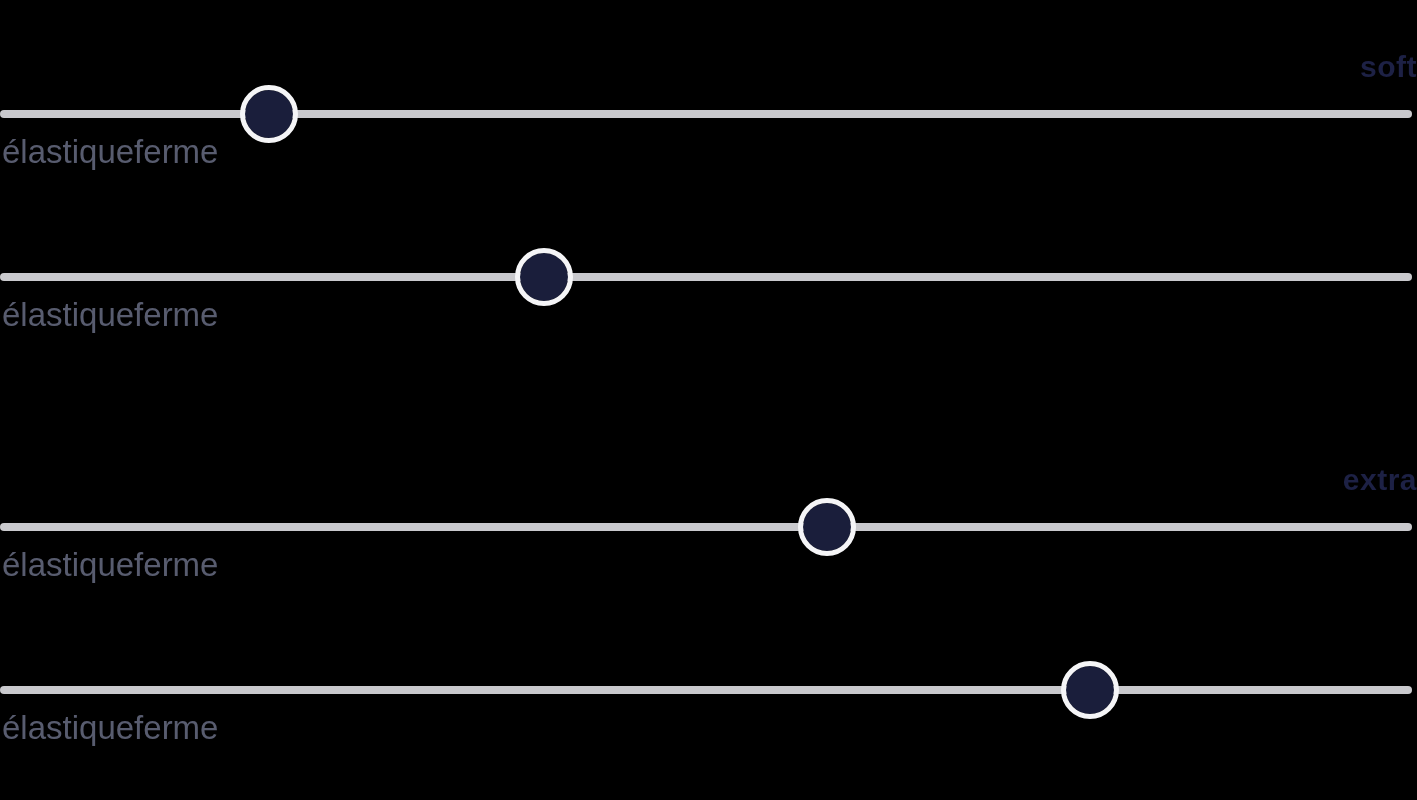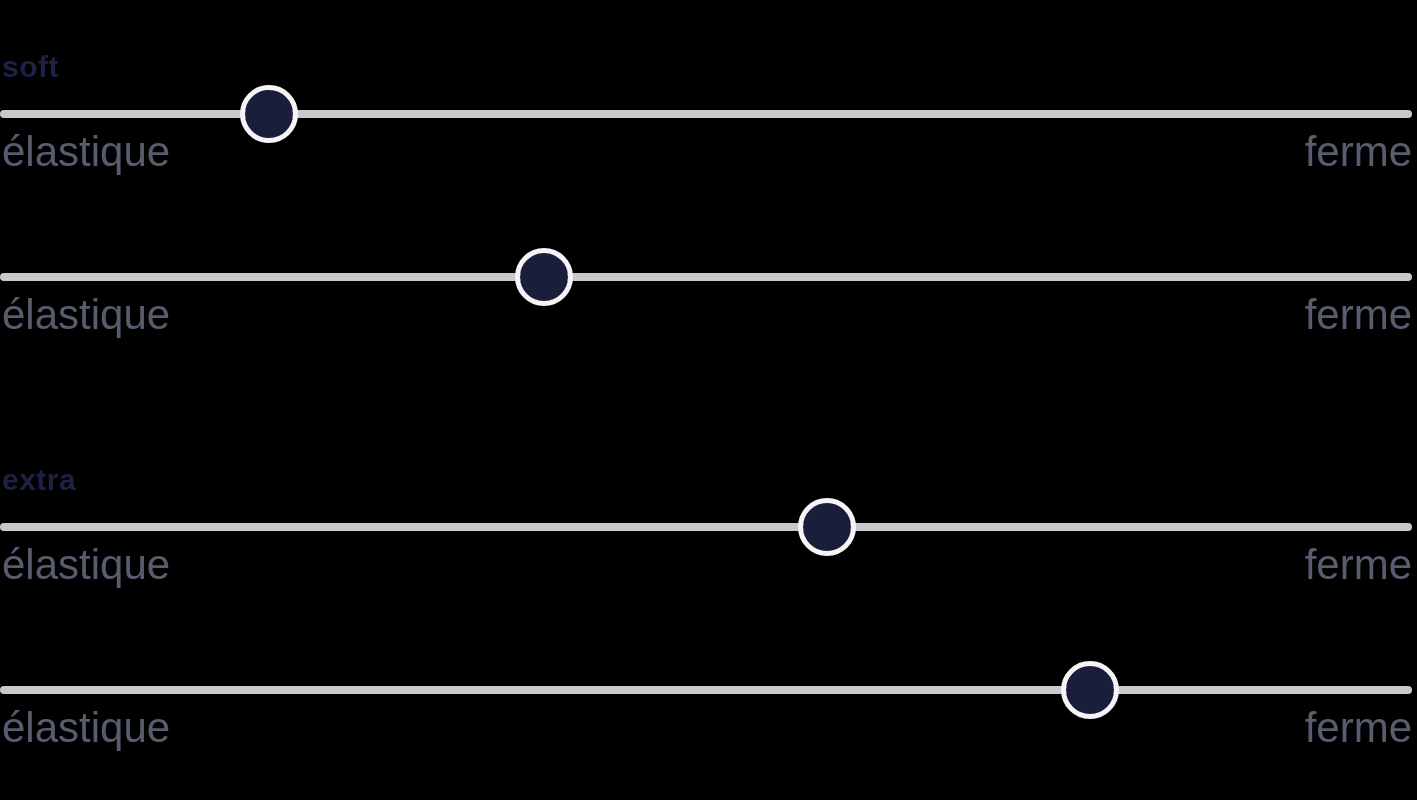--- a/index.html
+++ b/index.html
@@ -20,20 +20,21 @@
     height: 192px;
     box-sizing: border-box;
   }
   .slider-title {
     margin: 0 0 0 2px;
     font-size: 30px;
     line-height: 29px;
     font-weight: 700;
     letter-spacing: 0.5px;
     color: #1d2145;
+    text-align: right;
   }
   .track-wrap {
     position: relative;
     height: 8px;
     margin: 29px 5px 0 0;
   }
   .track {
     position: absolute;
     left: 0; right: 0; top: 0; bottom: 0;
     background: #c9c9cd;
@@ -47,23 +48,22 @@
     background: #1a1e3b;
     border: 5px solid #f5f5f7;
     border-radius: 50%;
     transform: translate(-50%, -50%);
     box-sizing: border-box;
     background-clip: padding-box;
   }
   .thumb { width: 58px; height: 58px; } 
   .labels {
     display: flex;
-    justify-content: space-between;
     margin: 14px 5px 0 2px;
-    font-size: 42px;
+    font-size: 33px;
     line-height: 40px;
     font-weight: 400;
     color: #585c6f;
   }
 </style>
 </head>
 <body>
 
 <main class="rows">
 

